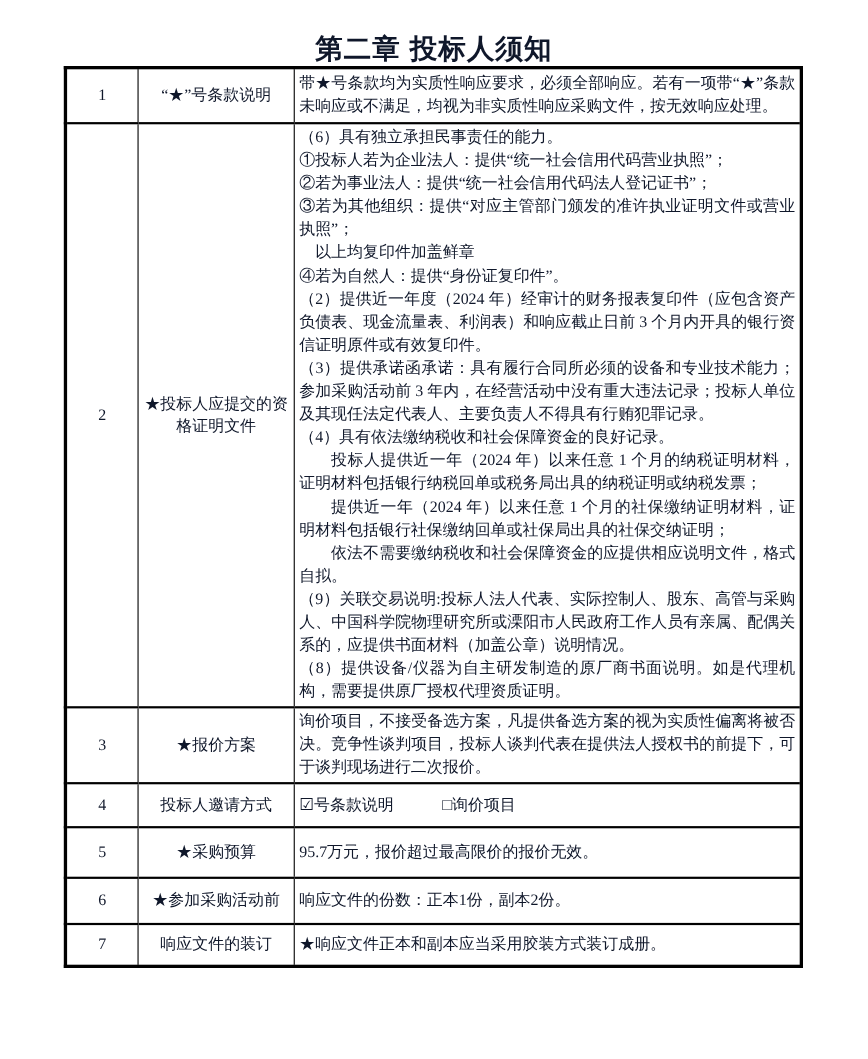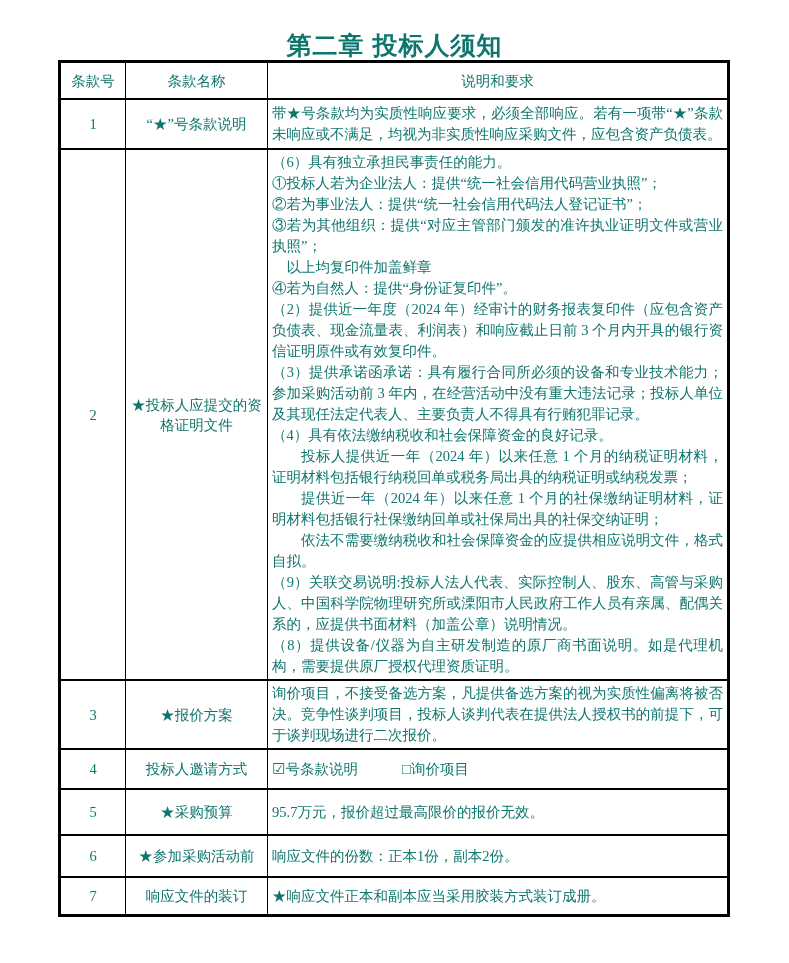--- a/index.html
+++ b/index.html
@@ -5,21 +5,21 @@
   html, body {
     margin: 0;
     padding: 0;
     background: #ffffff;
   }
   .page {
     position: relative;
     width: 789px;
     height: 963px;
     background: #ffffff;
-    color: #0f766e;
+    color: #0f172a;
     font-family: "Liberation Serif", serif;
     overflow: hidden;
   }
   .chapter-title {
     margin: 0;
     padding-top: 30px;
     text-align: center;
     font-family: "Liberation Sans", sans-serif;
     font-weight: bold;
     font-size: 25px;
@@ -93,30 +93,25 @@
   <h1 class="chapter-title">第二章 投标人须知</h1>
 
   <table class="notice">
     <colgroup>
       <col style="width:66px">
       <col style="width:142px">
       <col style="width:461px">
     </colgroup>
 
     <tbody>
-        <tr class="hdr">
-      <td class="c-no">条款号</td>
-      <td class="c-name">条款名称</td>
-      <td class="c-no">说明和要求</td>
-    </tr>
 
     <tr class="rh1">
       <td class="c-no">1</td>
       <td class="c-name">“★”号条款说明</td>
-      <td class="c-desc">带★号条款均为实质性响应要求，必须全部响应。若有一项带“★”条款未响应或不满足，均视为非实质性响应采购文件，应包含资产负债表。</td>
+      <td class="c-desc">带★号条款均为实质性响应要求，必须全部响应。若有一项带“★”条款未响应或不满足，均视为非实质性响应采购文件，按无效响应处理。</td>
     </tr>
 
     <tr class="rh2">
       <td class="c-no">2</td>
       <td class="c-name">★投标人应提交的资格证明文件</td>
       <td class="c-desc">
         <p>（6）具有独立承担民事责任的能力。</p>
         <p>①投标人若为企业法人：提供“统一社会信用代码营业执照”；</p>
         <p>②若为事业法人：提供“统一社会信用代码法人登记证书”；</p>
         <p>③若为其他组织：提供“对应主管部门颁发的准许执业证明文件或营业执照”；</p>

